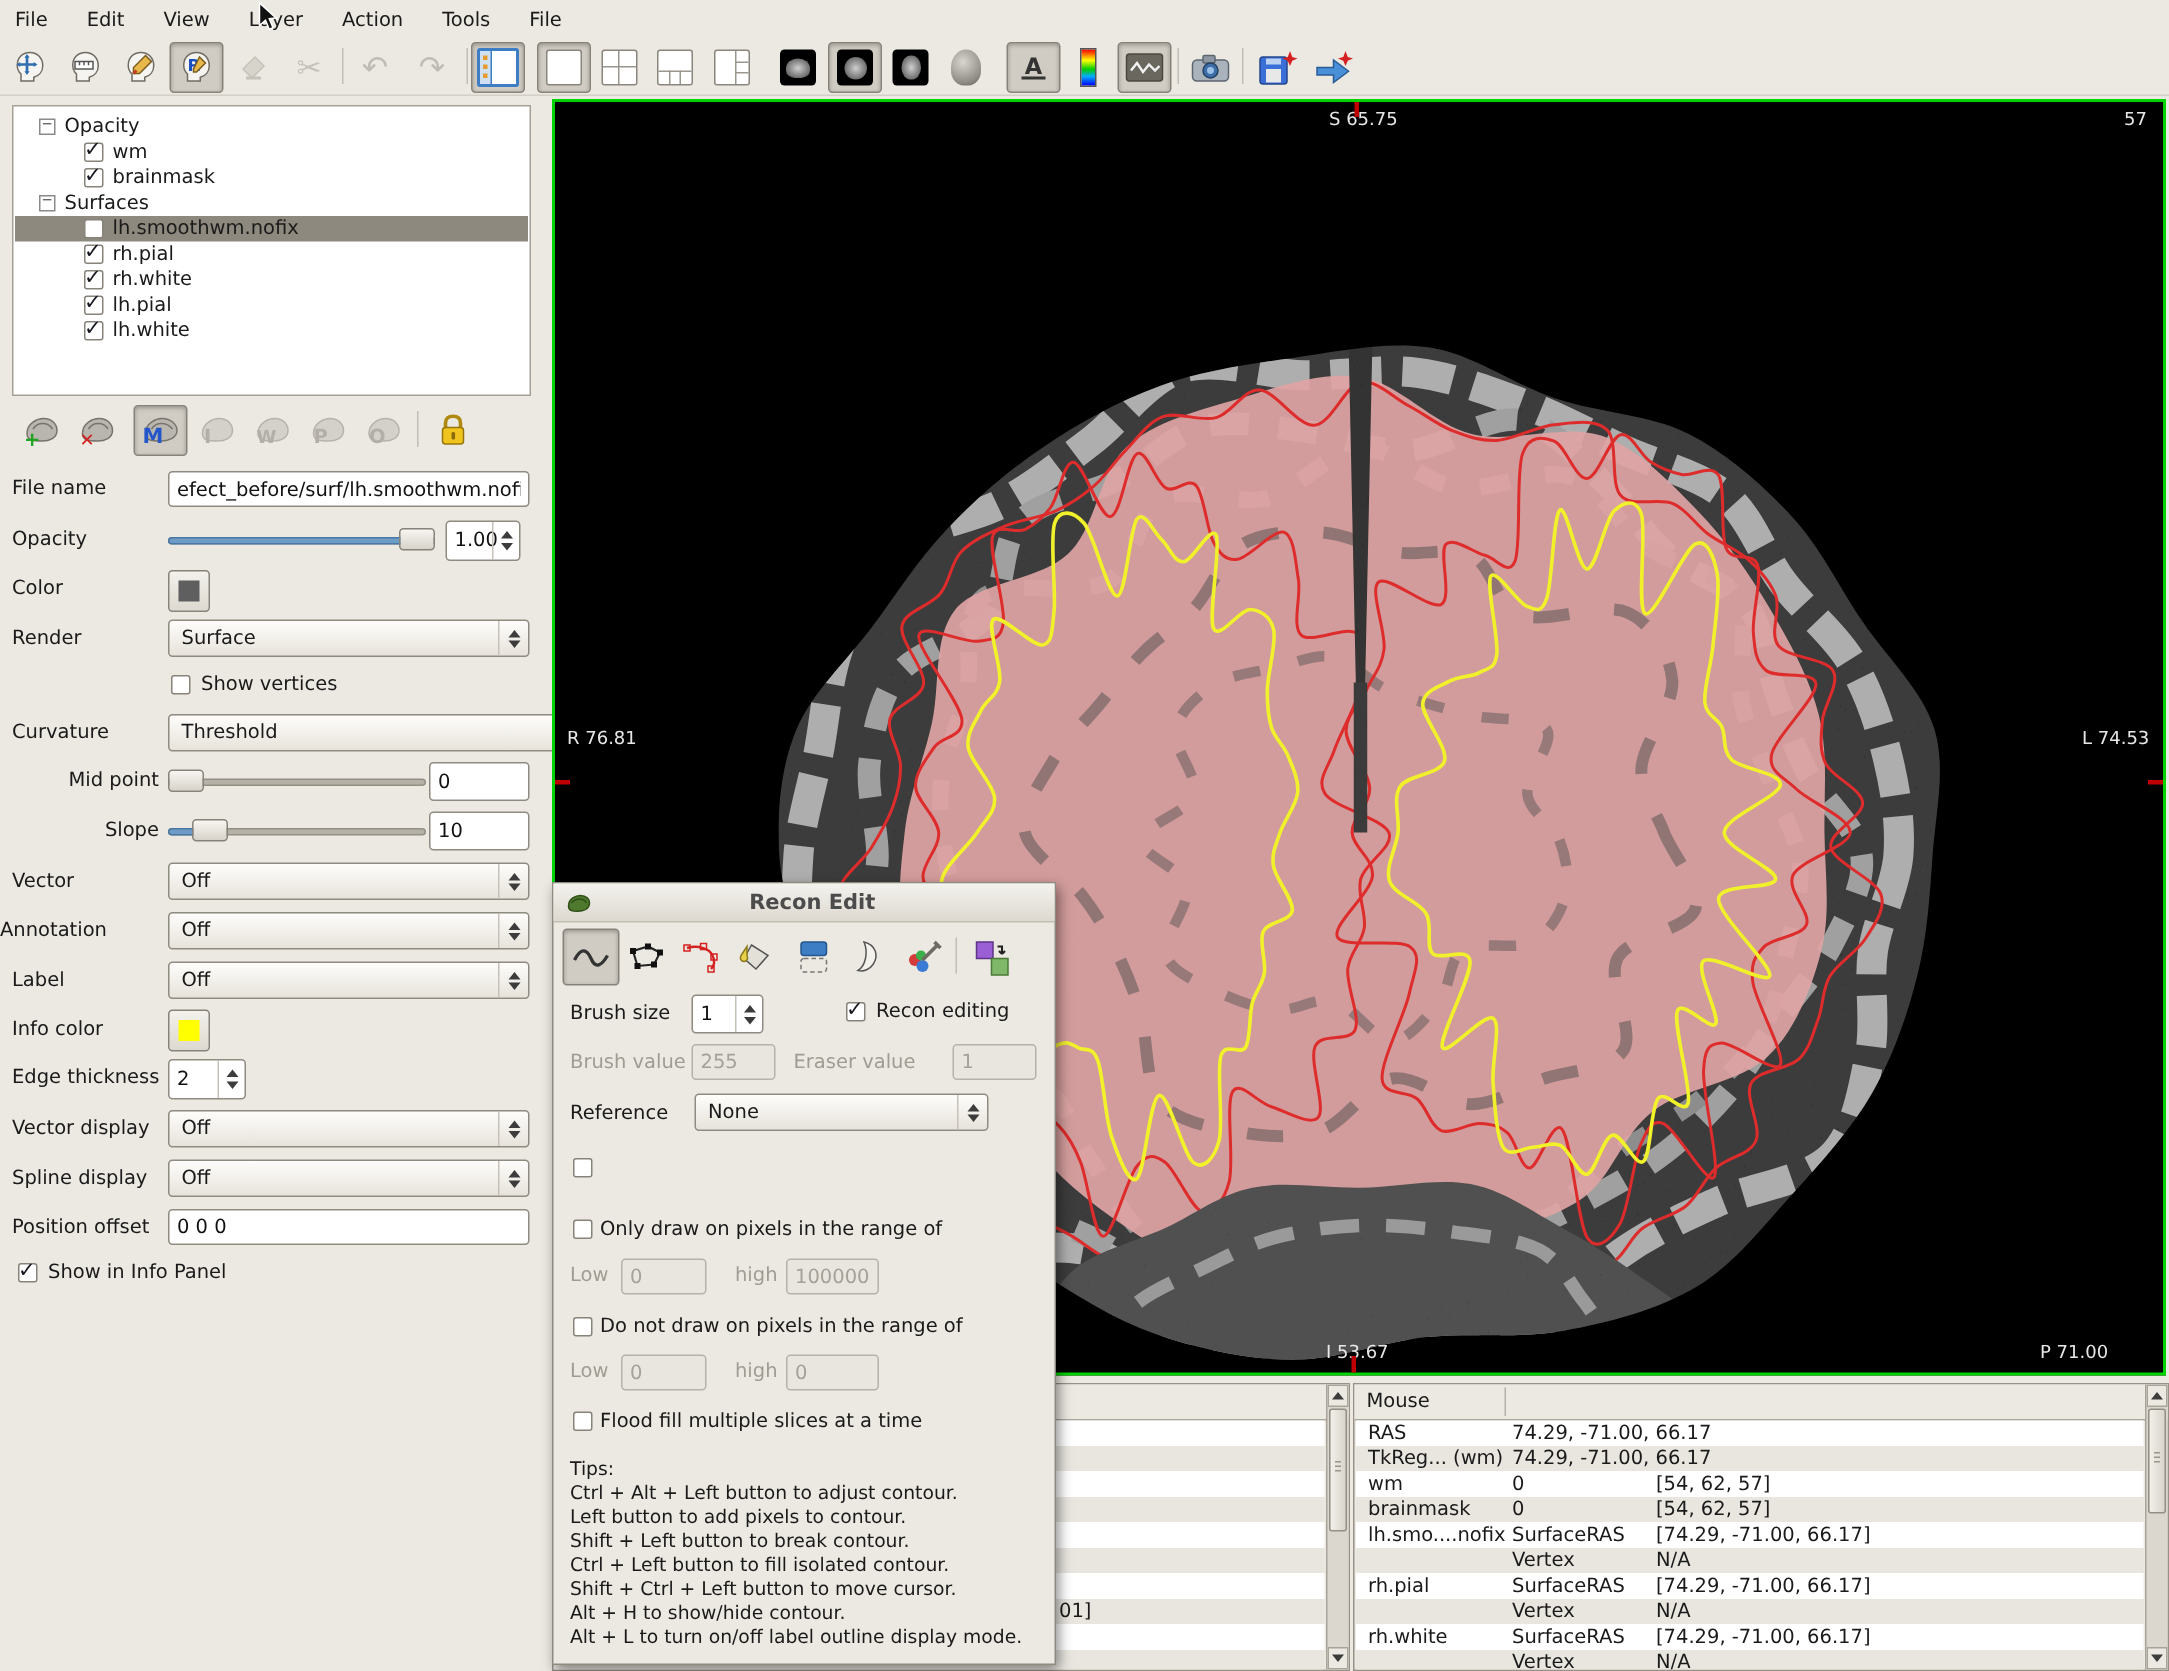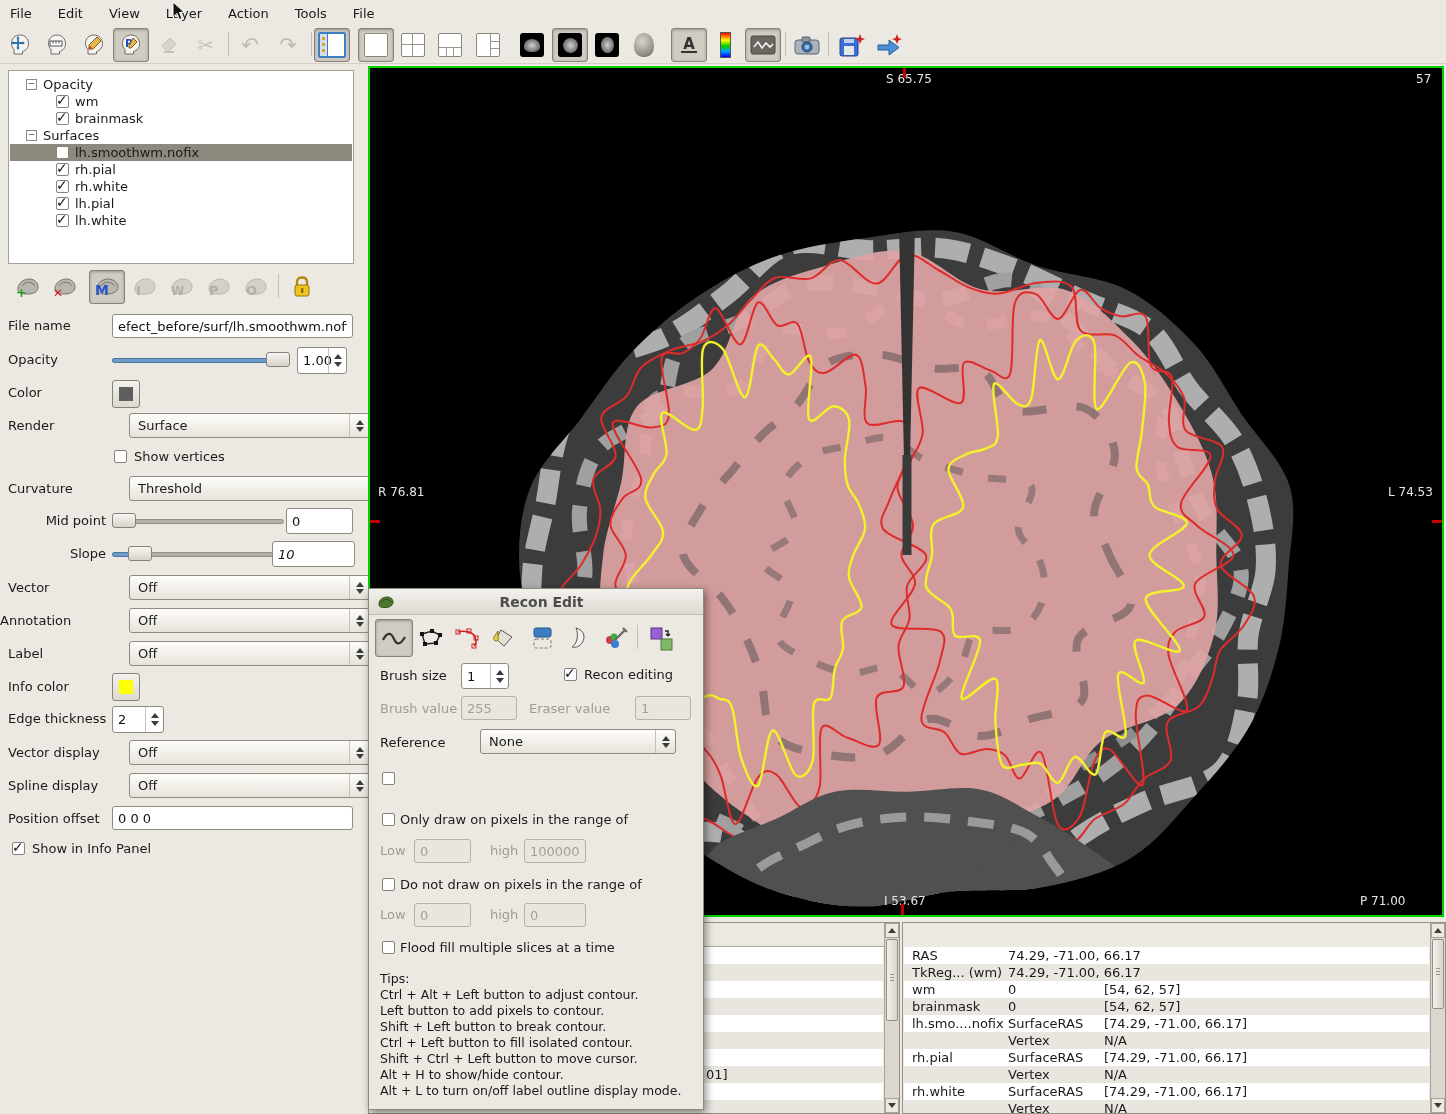--- a/index.html
+++ b/index.html
@@ -16,21 +16,21 @@
   .tsep{position:absolute;top:5px;width:1px;height:24px;background:#c2beb5;}
   .mini-view{width:22px;height:22px;background:#fff;border:1px solid #8a867d;border-radius:2px;position:relative;}
   .mini-view .h{position:absolute;left:0;right:0;height:1px;background:#9a968d;}
   .mini-view .v{position:absolute;top:0;bottom:0;width:1px;background:#9a968d;}
   .brain-thumb{width:24px;height:24px;background:#000;border-radius:3px;display:flex;align-items:center;justify-content:center;}
   .brain-thumb i{display:block;background:radial-gradient(#cfcfcf,#6e6e6e 70%,#222);}
   .colorbar{width:9px;height:24px;border:1px solid #555;
     background:linear-gradient(#f00 0%,#ff0 30%,#0c0 55%,#0af 75%,#00f 100%);}
   .abtn{font-weight:bold;font-size:15px;color:#333;border-bottom:2px solid #333;line-height:14px;padding:0 2px;}
   
-  .combo{position:absolute;height:25px;background:linear-gradient(#fefdfb,#e7e3db);border:1px solid #8f8b81;border-radius:3px;box-sizing:border-box;margin-left:17px;}
+  .combo{position:absolute;height:25px;background:linear-gradient(#fefdfb,#e7e3db);border:1px solid #8f8b81;border-radius:3px;box-sizing:border-box;}
   .combo .ctxt{position:absolute;left:8px;top:4px;}
   .combo .carrows{position:absolute;right:0;top:0;bottom:0;width:19px;border-left:1px solid #c6c2b9;display:flex;flex-direction:column;align-items:center;justify-content:center;gap:2px;}
   .tu{width:0;height:0;border-left:4px solid transparent;border-right:4px solid transparent;border-bottom:5px solid #3c3c3c;}
   .td{width:0;height:0;border-left:4px solid transparent;border-right:4px solid transparent;border-top:5px solid #3c3c3c;}
   .inputbox{position:absolute;background:#fff;border:1px solid #8f8b81;border-radius:3px;box-sizing:border-box;font:13px "DejaVu Sans",sans-serif;padding:0 5px;color:#111;}
   .inputbox:disabled,.inputbox.disabled{background:#e9e6df;color:#a5a198;border-color:#b6b2a9;}
   .spin{position:absolute;background:#fff;border:1px solid #8f8b81;border-radius:3px;box-sizing:border-box;}
   .spin input{position:absolute;left:0;top:0;bottom:0;width:calc(100% - 18px);border:none;background:transparent;font:13px "DejaVu Sans",sans-serif;padding:0 5px;color:#111;}
   .spin .sarr{position:absolute;right:0;top:0;bottom:0;width:17px;border-left:1px solid #c6c2b9;display:flex;flex-direction:column;align-items:center;justify-content:center;gap:3px;}
   .cb{width:13px;height:13px;border:1px solid #87837a;background:#fff;border-radius:2px;display:inline-block;position:relative;box-sizing:border-box;vertical-align:-2px;}
@@ -372,21 +372,21 @@
       <div class="handle" style="left:0"></div>
   </div>
   <input class="inputbox" style="left: 286px; top: 508px; width: 67px; height: 26px;" value="0">
 
   <span class="flabel" style="left:0;top:546px;width:106px;text-align:right">Slope</span>
   <div class="slider" style="left:112px;top:543px;width:172px">
     <div class="track"></div>
       <div class="fill" style="width:26px"></div>
       <div class="handle" style="left:16px"></div>
   </div>
-  <input class="inputbox" style="left: 272px; top: 541px; width: 83px; height: 26px; font-style: italic;" value="10">
+  <input class="inputbox" style="left: 286px; top: 541px; width: 67px; height: 26px;" value="10">
 
   <span class="flabel" style="left:8px;top:580px">Vector</span>
   <div class="combo" style="left:112px;top:575px;width:241px">
     <span class="ctxt">Off</span>
     <span class="carrows">
         <i class="tu"></i>
         <i class="td"></i>
       </span>
   </div>
 
@@ -504,20 +504,24 @@
           <i class="tu"></i>
         </div>
       <div class="thumb" style="top:16px;height:82px"></div>
       <div class="sbtn" style="bottom:0">
           <i class="td"></i>
         </div>
     </div>
   </div>
 
   <div class="abs ipanel" style="left:902px;top:922px;width:544px;height:192px;z-index:2">
+    <div class="hdr">
+      <span>Mouse</span>
+      <div style="position:absolute;left:100px;top:2px;bottom:2px;width:1px;background:#b5b1a7"></div>
+    </div>
     <div class="list">
       <div class="irow" style="top:0">
           <span style="left:8px">RAS</span>
           <span style="left:104px">74.29, -71.00, 66.17</span>
           <span style="left:200px"></span>
         </div>
       <div class="irow" style="top:17px">
           <span style="left:8px">TkReg... (wm)</span>
           <span style="left:104px">74.29, -71.00, 66.17</span>
           <span style="left:200px"></span>

